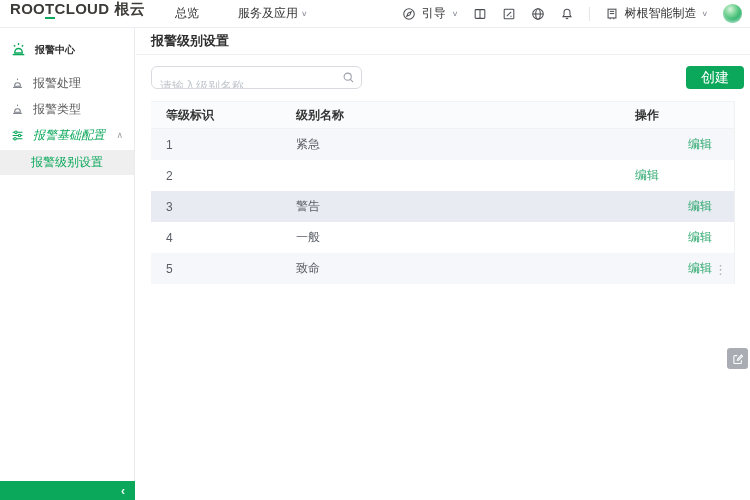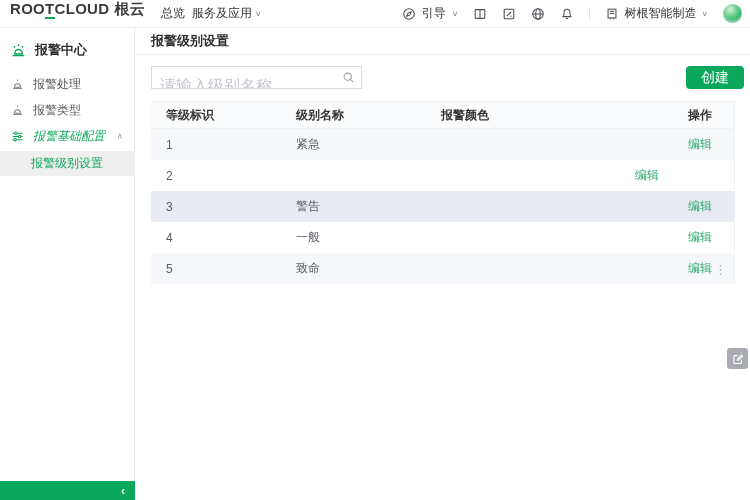--- a/index.html
+++ b/index.html
@@ -10,60 +10,60 @@
   }
   
   .topbar {
     position:absolute; left:0; top:0; width:750px; height:28px;
     background:#fff; border-bottom:1px solid #ebedf0;
     display:flex; padding:0 8px 0 10px; z-index:30;
   }
   .logo { display:flex; align-items:baseline; font-weight:bold; color:#3c3b37; font-size:15px; letter-spacing:.3px; white-space:nowrap; }
   .logo .u-t { border-bottom:2px solid #0BA85B; padding-bottom:0; }
   .logo .cn { margin-left:5px; font-size:15px; }
-  .top-nav { display:flex; align-items:center; margin-left:16px; gap:7px; }
+  .top-nav { display:flex; align-items:center; margin-left:30px; gap:39px; }
   .top-nav .nav-item { color:#333; cursor:pointer; display:flex; align-items:center; gap:3px; }
   .caret { font-size:9px; color:#8a8f99; transform:scaleY(.8); }
   .top-right { margin-left:auto; display:flex; align-items:center; gap:15px; }
   .tb-ico { width:14px; height:14px; color:#4d4f55; display:block; }
   .guide { display:flex; align-items:center; gap:6px; color:#333; }
   .top-divider { width:1px; height:14px; background:#e4e6e9; }
   .org { display:flex; align-items:center; gap:5px; color:#333; }
   .avatar {
     width:19px; height:19px; border-radius:50%;
     background:radial-gradient(circle at 38% 28%, #d9f3dd 0%, #7fd79b 30%, #2cb36a 62%, #149a52 100%);
     box-shadow:inset 0 -2px 3px rgba(255,255,255,.55);
   }
   
   .sidebar {
     position:absolute; left:0; top:28px; width:135px; bottom:0;
     background:#fff; border-right:1px solid #e9ebee; z-index:20;
   }
-  .sb-header { display:flex; align-items:center; gap:8px; padding:13px 10px 12px 10px; font-weight:bold; font-size:13px; color:#2f2f2f; }
+  .sb-header { display:flex; align-items:center; gap:8px; padding:13px 10px 12px 10px; font-weight:bold; font-size:10px; color:#2f2f2f; }
   .sb-header .sb-ico { color:#0BA85B; width:17px; height:17px; }
   .sb-item { display:flex; align-items:center; gap:9px; height:26px; padding-left:11px; color:#595959; cursor:pointer; position:relative; }
   .sb-item .sb-ico { width:13px; height:13px; color:#7a7e86; }
   .sb-item.active-parent { color:#0BA85B;font-style:italic; }
   .sb-item.active-parent .sb-ico { color:#0BA85B; }
   .sb-item .collapse { position:absolute; right:11px; font-size:9px; color:#9aa0a8; }
   .sb-subitem { height:25px; line-height:25px; padding-left:31px; background:#efefef; color:#0BA85B; cursor:pointer; margin-top:2px; }
   .sb-collapse-bar {
     position:absolute; left:0; bottom:0; width:135px; height:19px; background:#0BA85B;
     display:flex; align-items:center; justify-content:flex-end; padding-right:10px; cursor:pointer;
   }
   .sb-collapse-bar .chev { color:#eafff3; font-size:12px; font-weight:bold; line-height:1; }
   
   .main { position:absolute; left:136px; top:28px; right:0; bottom:0; background:#fff; }
   .page-titlebar { height:27px; border-bottom:1px solid #eef0f2; display:flex; align-items:center; padding-left:15px; }
   .page-title { font-size:13px; font-weight:bold; color:#2f2f2f; }
   .toolbar { position:absolute; left:15px; right:6px; top:38px; height:23px; }
   .search-box { position:absolute; left:0; top:0; width:211px; height:23px; }
   .search-input {
-    width:100%; height:100%; border:1px solid #d9dbe0; border-radius:0;
-    padding:16px 26px 0 8px; font-size:16px; color:#333; outline:none;
+    width:100%; height:100%; border:1px solid #d9dbe0; border-radius:6px;
+    padding:16px 26px 0 8px; font-size:12px; color:#333; outline:none;
     font-family:"Liberation Sans","DejaVu Sans",sans-serif;
   }
   .search-input::placeholder { color:#c2c6cd; }
   .search-ico { position:absolute; right:7px; top:5px; width:13px; height:13px; color:#9aa0a8; cursor:pointer; }
   .create-btn {
     position:absolute; right:0; top:0; width:58px; height:23px;
     background:#0BA85B; color:#fff; border:none; border-radius:4px;
     font-size:14px; cursor:pointer; font-family:inherit;
   }
   
@@ -206,21 +206,20 @@
           <line x1="10.4" y1="10.4" x2="13.6" y2="13.6"></line>
       </svg>
     </div>
     <button class="create-btn">创建</button>
   </div>
 
   <div class="table">
     <div class="t-head">
       <div class="cell">等级标识</div>
       <div class="cell">级别名称</div>
-      <div class="cell">报警颜色</div>
       <div class="cell cell-op">操作</div>
     </div>
     <div>
 
         <div class="t-row odd">
           <div class="cell">1</div>
           <div class="cell">紧急</div>
           <div class="cell">
             <span class="swatch" style="background: rgb(226, 16, 30);"></span>
           </div>

